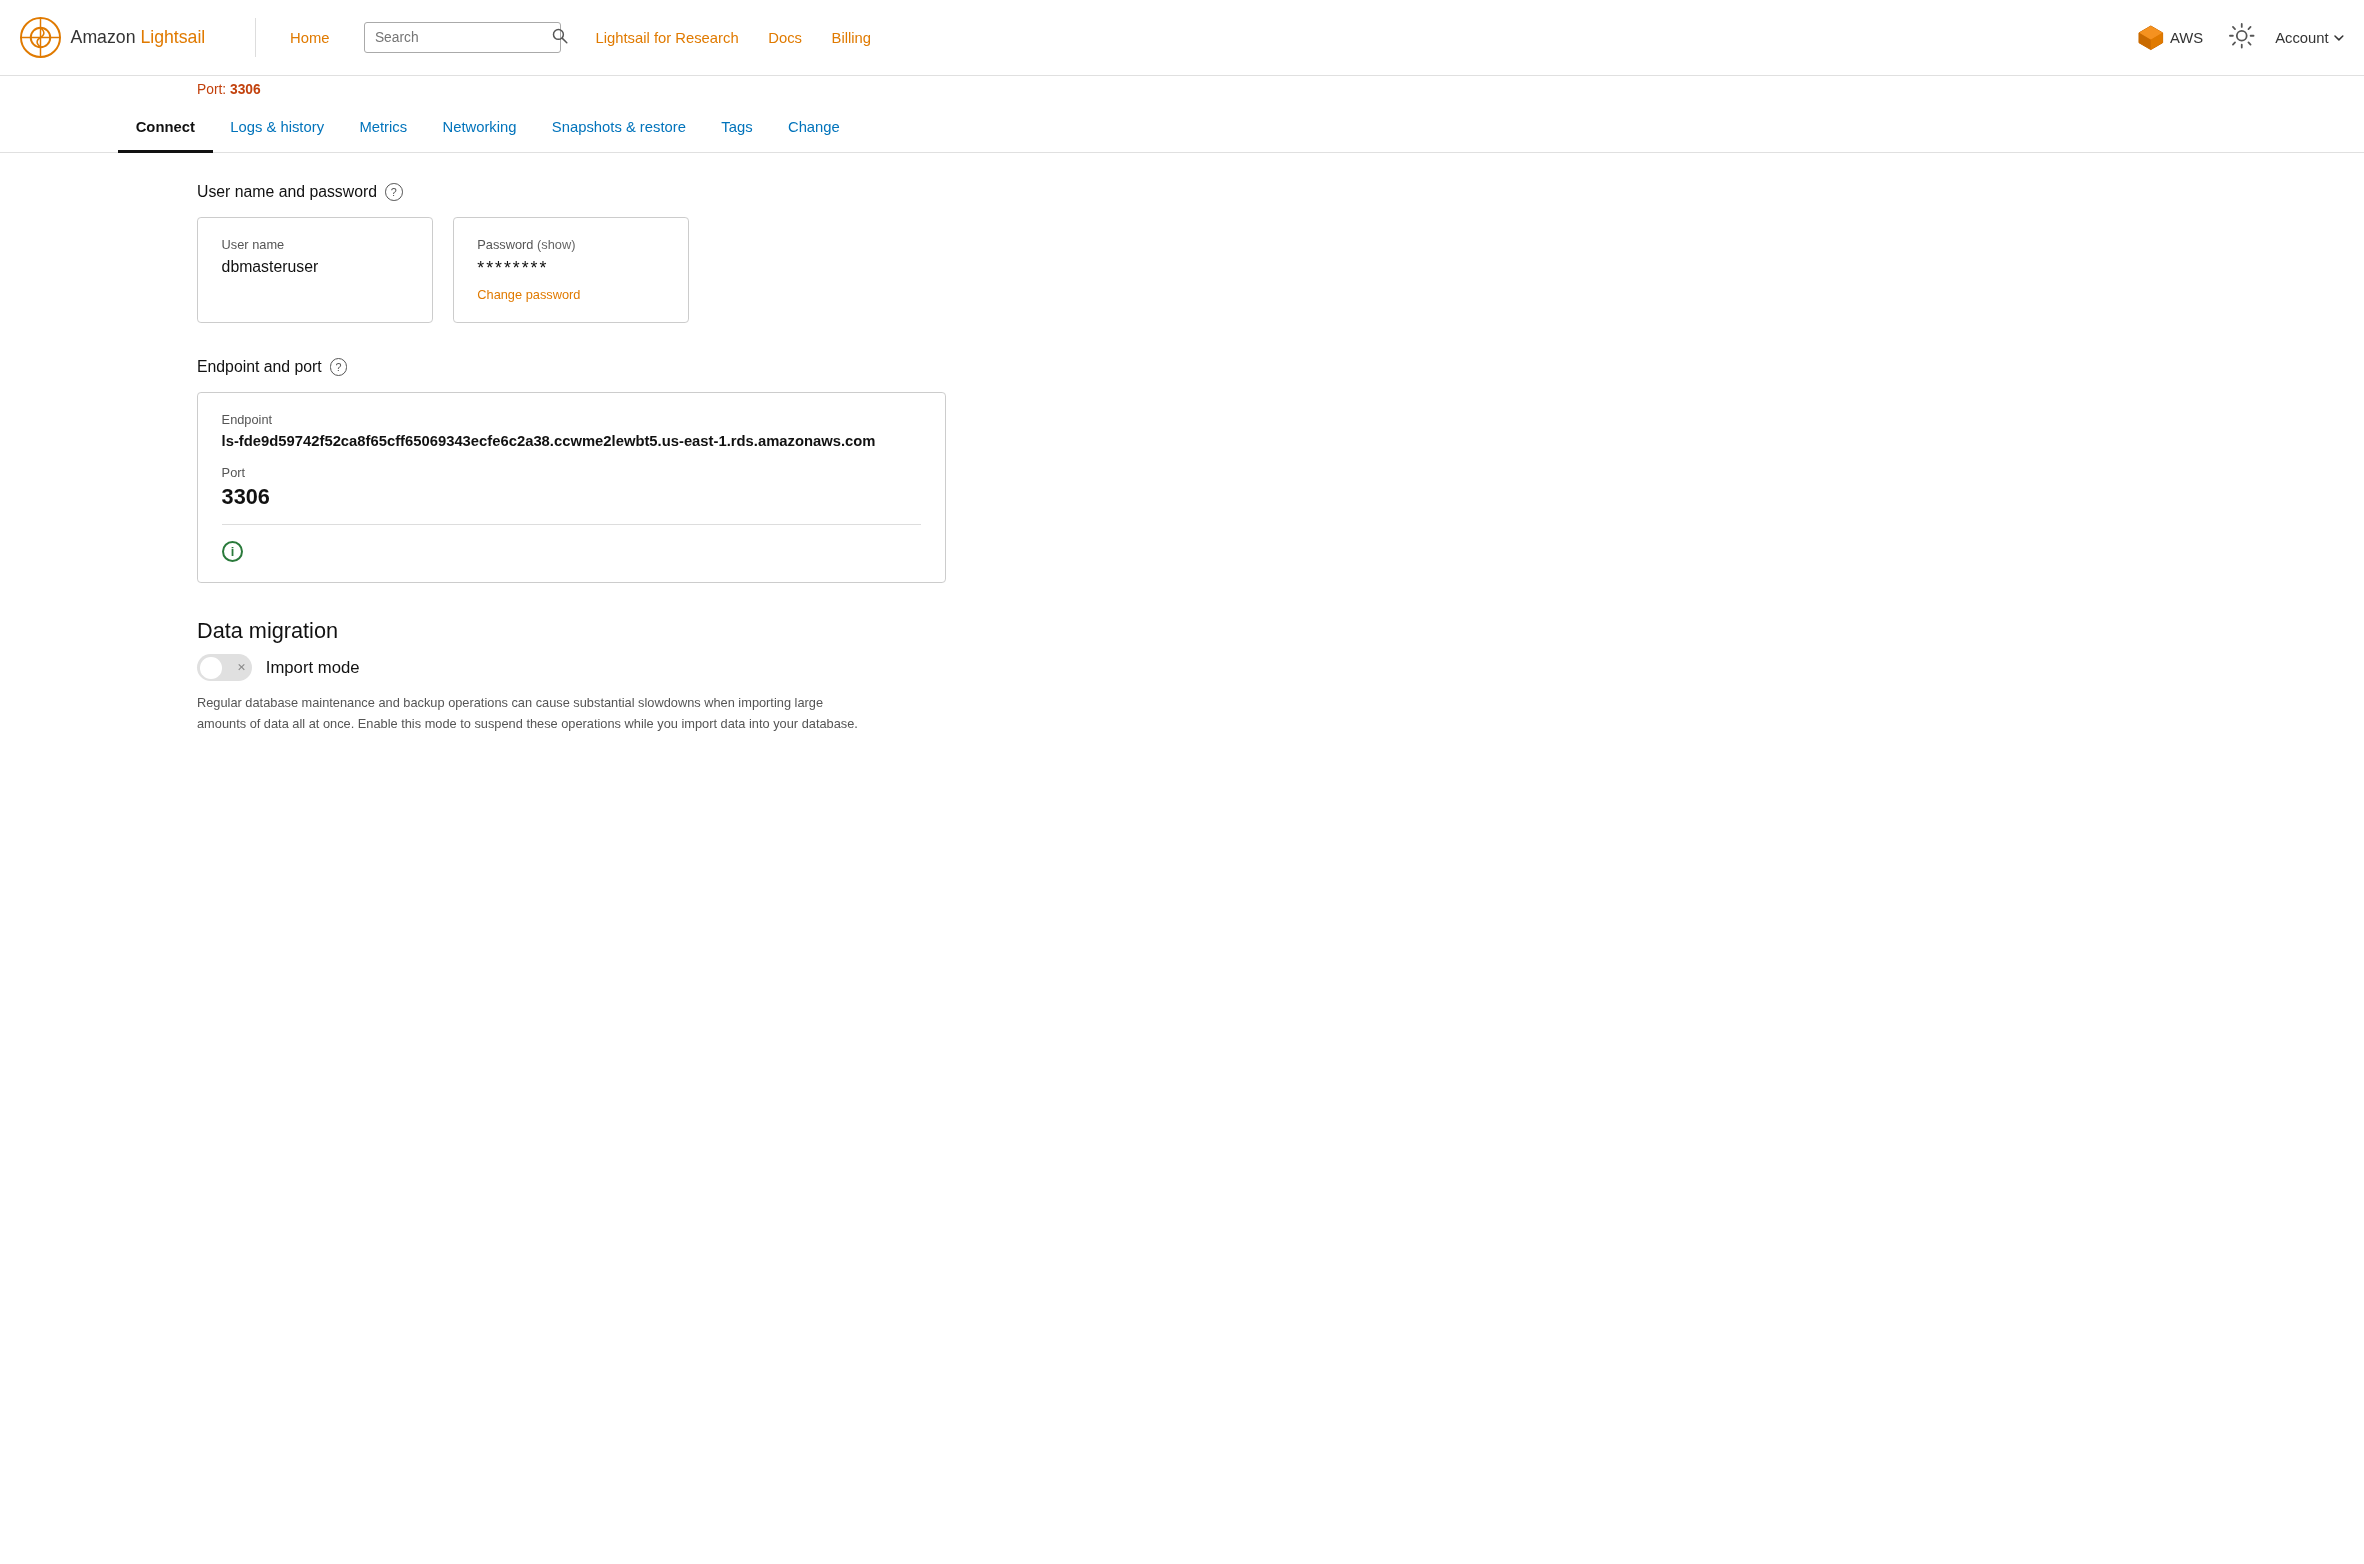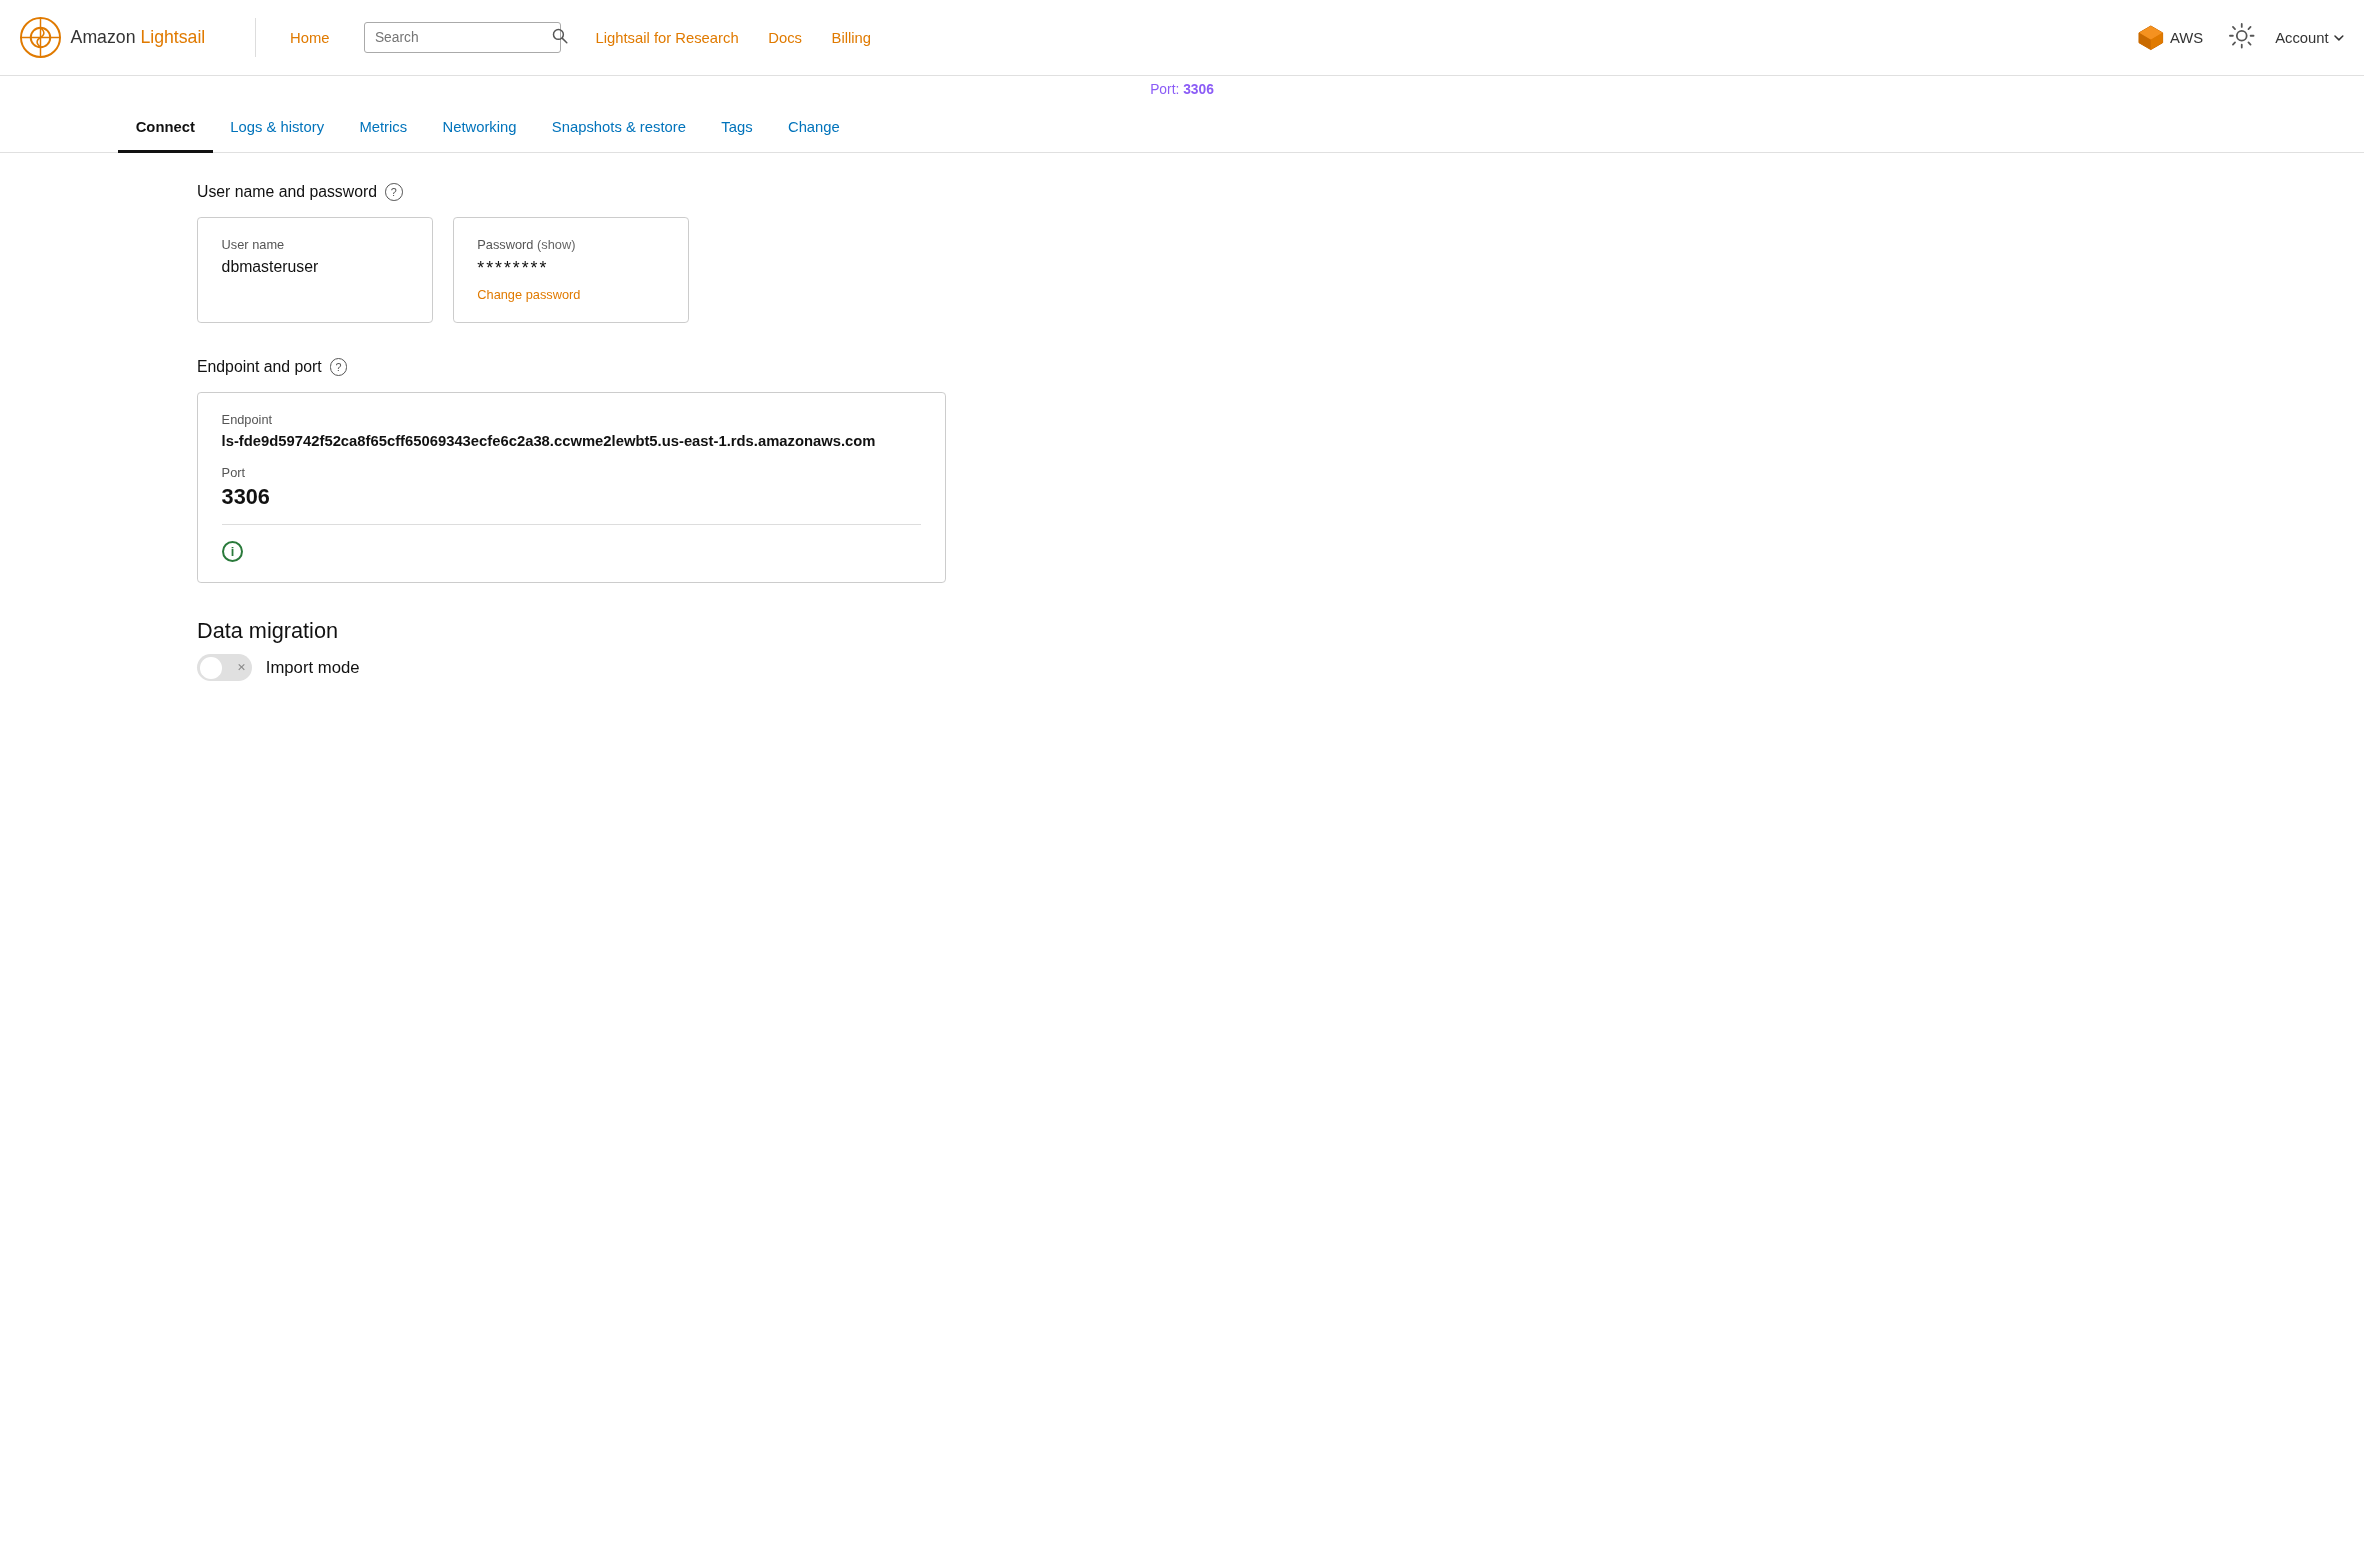--- a/index.html
+++ b/index.html
@@ -122,24 +122,24 @@
       margin-bottom: -1px;
     }
     .sub-nav-tab.active {
       color: #111;
       font-weight: 700;
       border-bottom: 3px solid #111;
     }
 
     
     .port-bar {
-      text-align: center;
+      text-align: left;
       padding: 5.9px 197px;
       font-size: 13.8px;
-      color: #8b5cf6;
+      color: #c2410c;
       background: #fff;
     }
     .port-bar span.port-val { font-weight: 700; }
 
     
     .main-content {
       padding: 29.6px 197px 59px;
       background: #fff;
       max-width: 1379px;
     }
@@ -474,16 +474,17 @@
         <div class="toggle-track">
           <div class="toggle-thumb">
             
           </div>
           <span class="toggle-x-right">✕</span>
         </div>
       </div>
       <span class="import-mode-label">Import mode</span>
     </div>
 
+    <div class="import-mode-desc">Regular database maintenance and backup operations can cause substantial slowdowns when importing large amounts of data all at once. Enable this mode to suspend these operations while you import data into your database.</div>
   </div>
 
 </div>
 
 
 </body></html>

